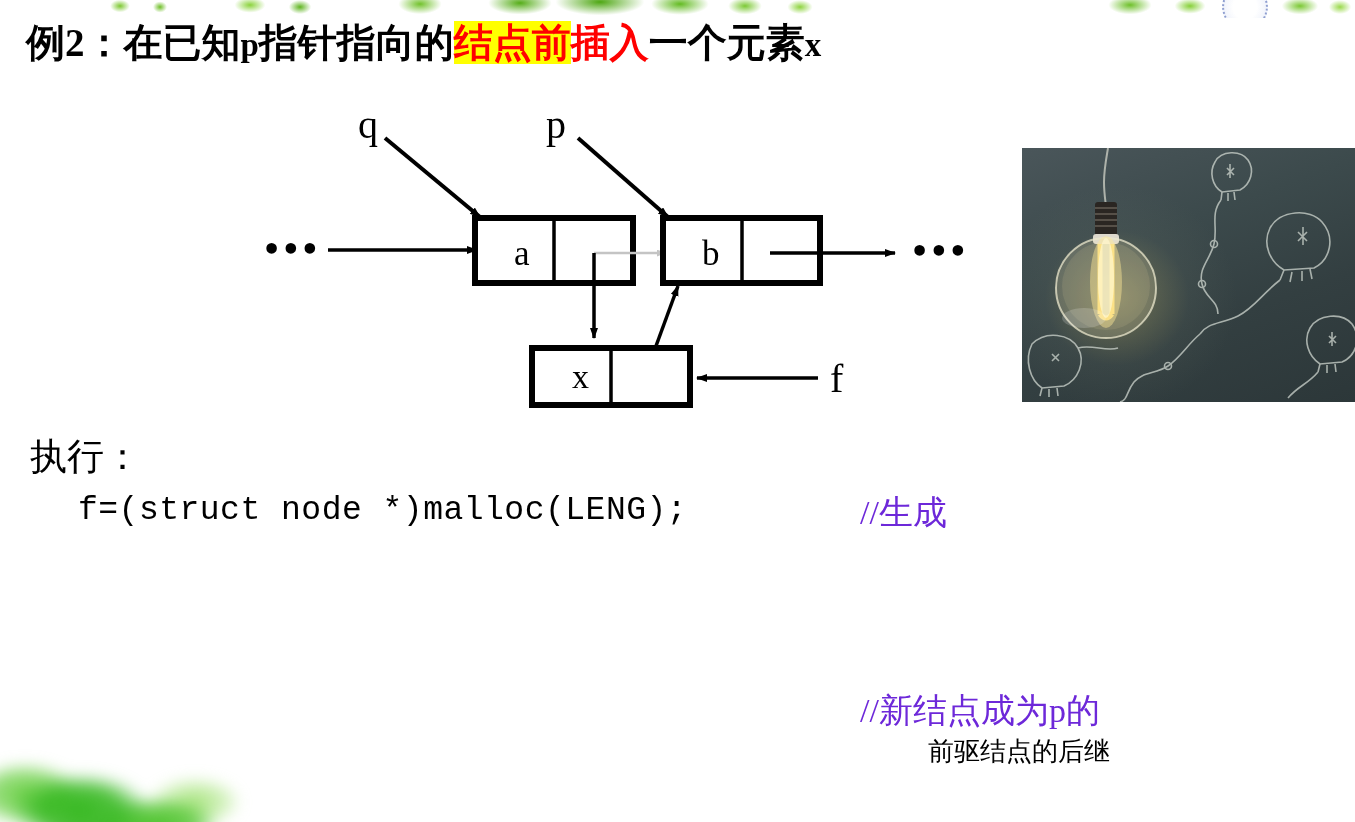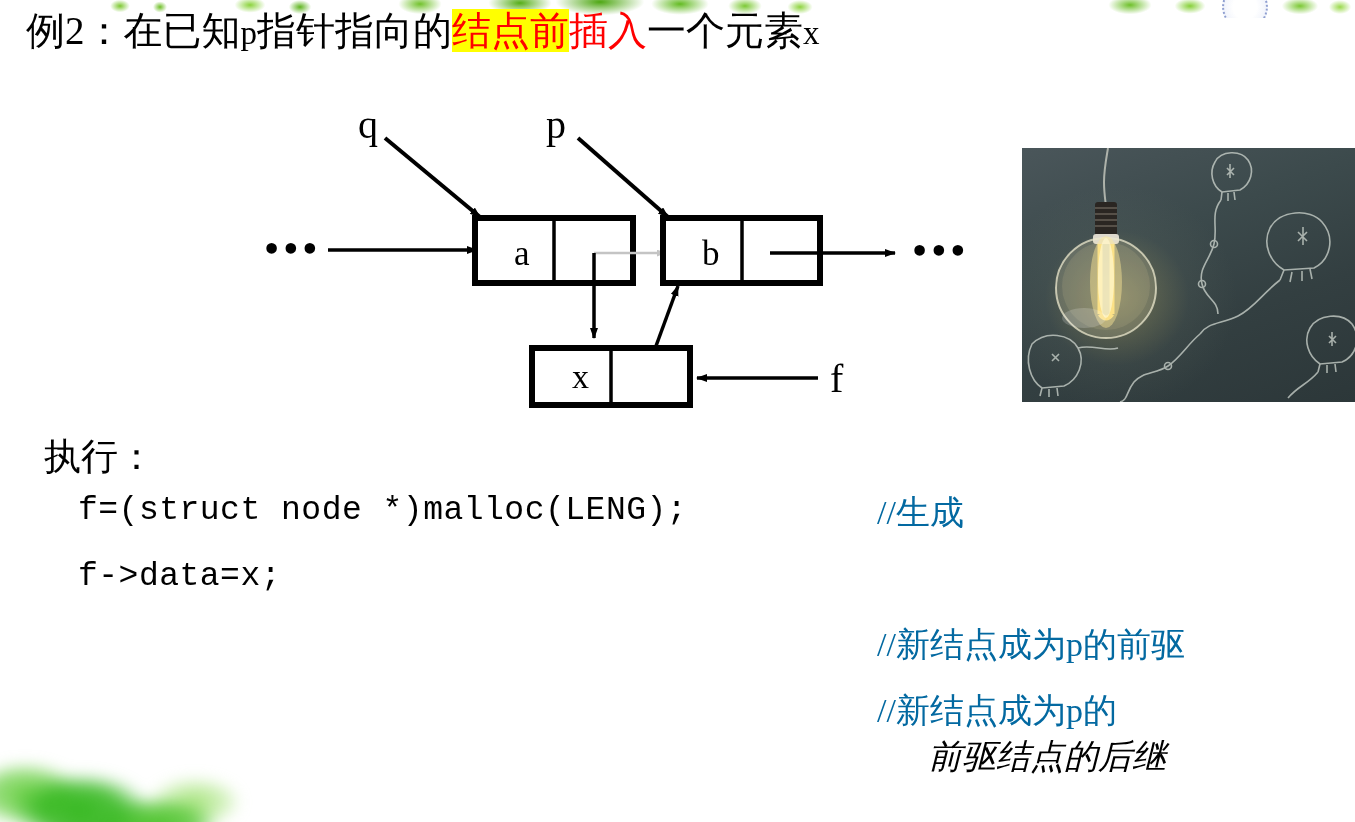--- a/index.html
+++ b/index.html
@@ -67,26 +67,27 @@
       radial-gradient(ellipse 90px 48px at 110px 78px, #35b81f 0%, rgba(53,184,31,0.85) 45%, rgba(120,215,90,0) 78%),
       radial-gradient(ellipse 70px 40px at 55px 62px, #6fd14a 0%, rgba(111,209,74,0.7) 50%, rgba(160,230,120,0) 80%),
       radial-gradient(ellipse 80px 34px at 185px 92px, #4cc32b 0%, rgba(76,195,43,0.75) 50%, rgba(150,225,110,0) 80%),
       radial-gradient(ellipse 55px 30px at 225px 70px, #a8e47e 0%, rgba(168,228,126,0.5) 55%, rgba(220,245,200,0) 85%),
       radial-gradient(ellipse 110px 30px at 150px 112px, #2fa81c 0%, rgba(47,168,28,0.6) 55%, rgba(120,210,90,0) 85%);
   }
 
   
   .title-line {
     position: absolute;
-    left: 26px; top: 8px;
+    left: 26px; top: 20px;
     font-size: 39px;
     line-height: 1.18;
     color: #000000;
     white-space: nowrap;
     letter-spacing: 0px;
+    font-weight: bold;
   }
   .title-line .hl {
     color: #ff0000;
     background: #ffff00;
   }
   .title-line .red {
     color: #ff0000;
   }
   .title-line .lat {
     font-size: 33px;
@@ -108,21 +109,21 @@
     overflow: hidden;
     background:
       radial-gradient(ellipse 160px 150px at 95px 150px, rgba(225,205,110,0.35) 0%, rgba(110,120,105,0.12) 45%, rgba(0,0,0,0) 75%),
       linear-gradient(160deg, #4a565a 0%, #3c4a4c 35%, #333f41 65%, #2c3739 100%);
   }
   .bulb-pic .chalk { position:absolute; left:0; top:0; }
 
   
   .exec-label {
     position: absolute;
-    left: 44px; top: 432px;
+    left: 30px; top: 432px;
     font-size: 37px;
     color: #000;
     white-space: nowrap;
   }
   .code-block {
     position: absolute;
     left: 78px; top: 492px;
     width: 1270px;
   }
   .code-row {
@@ -135,29 +136,27 @@
     left: 0; top: 0;
     font-family: "Liberation Mono", "DejaVu Sans Mono", monospace;
     font-size: 33px;
     color: #000;
     letter-spacing: 0.5px;
   }
   .code-cmt {
     position: absolute;
     left: 782px; top: -2px;
     font-size: 34px;
-    color: #0369a1;
-    margin-left: 17px;
+    color: #6d28d9;
   }
   .code-cmt2 {
     position: absolute;
     left: 850px; top: 44px;
-    font-size: 34px;
+    font-size: 26px;
     color: #000;
-    font-style: italic;
   }
 </style>
 </head>
 <body>
 
 <div id="slide">
 
   <div class="top-deco">
     <div class="grass"></div>
     <div class="seal"></div>
@@ -270,24 +269,22 @@
   </div>
 
   <div class="exec-label">执行：</div>
 
   <div class="code-block">
     <div class="code-row">
       <span class="code-txt">f=(struct node *)malloc(LENG);</span>
       <span class="code-cmt">//生成</span>
     </div>
     <div class="code-row">
-      <span class="code-txt">f-&gt;data=x;</span>
-    </div>
-    <div class="code-row">
-      <span class="code-cmt">//新结点成为p的前驱</span>
+    </div>
+    <div class="code-row">
     </div>
     <div class="code-row">
       <span class="code-cmt">//新结点成为p的</span>
       <span class="code-cmt2">前驱结点的后继</span>
     </div>
   </div>
 
   <div class="bottom-deco"></div>
 
 </div>

